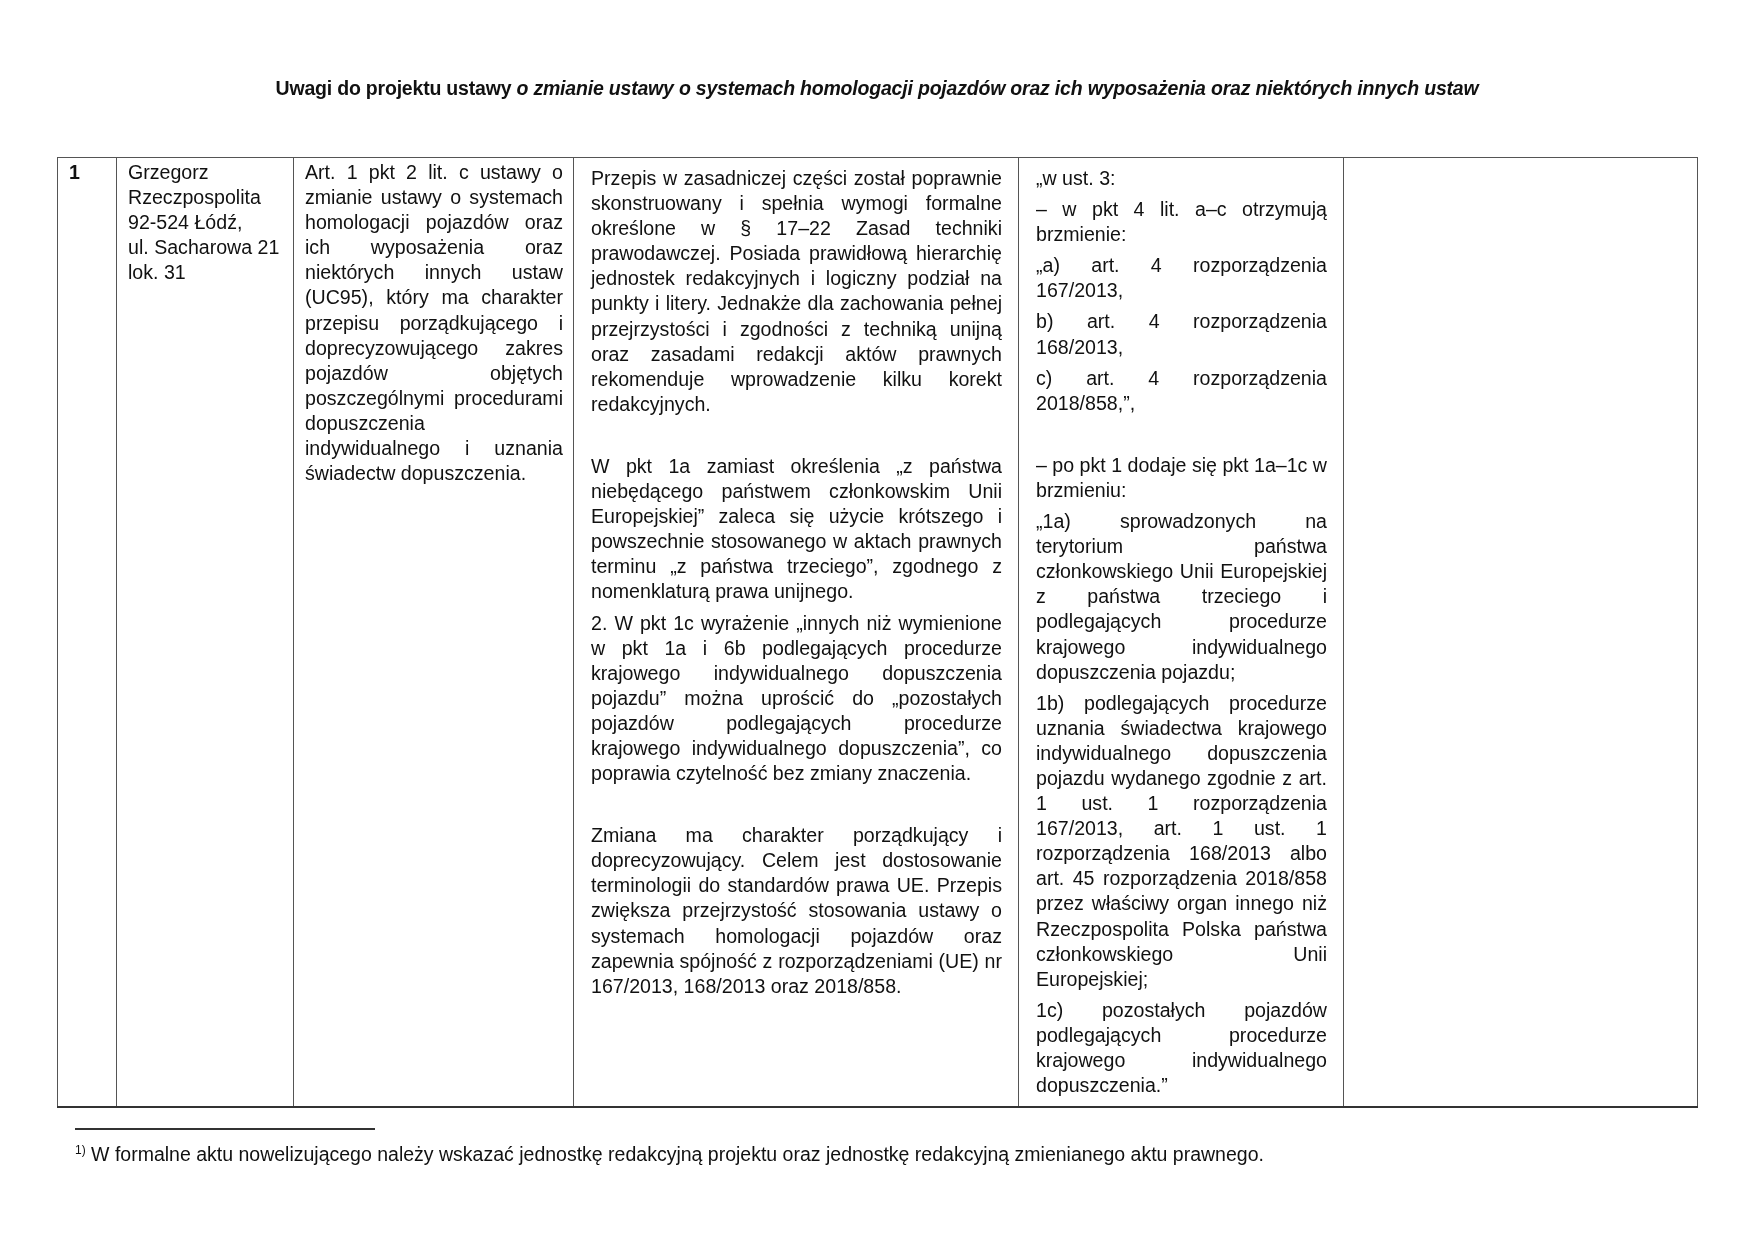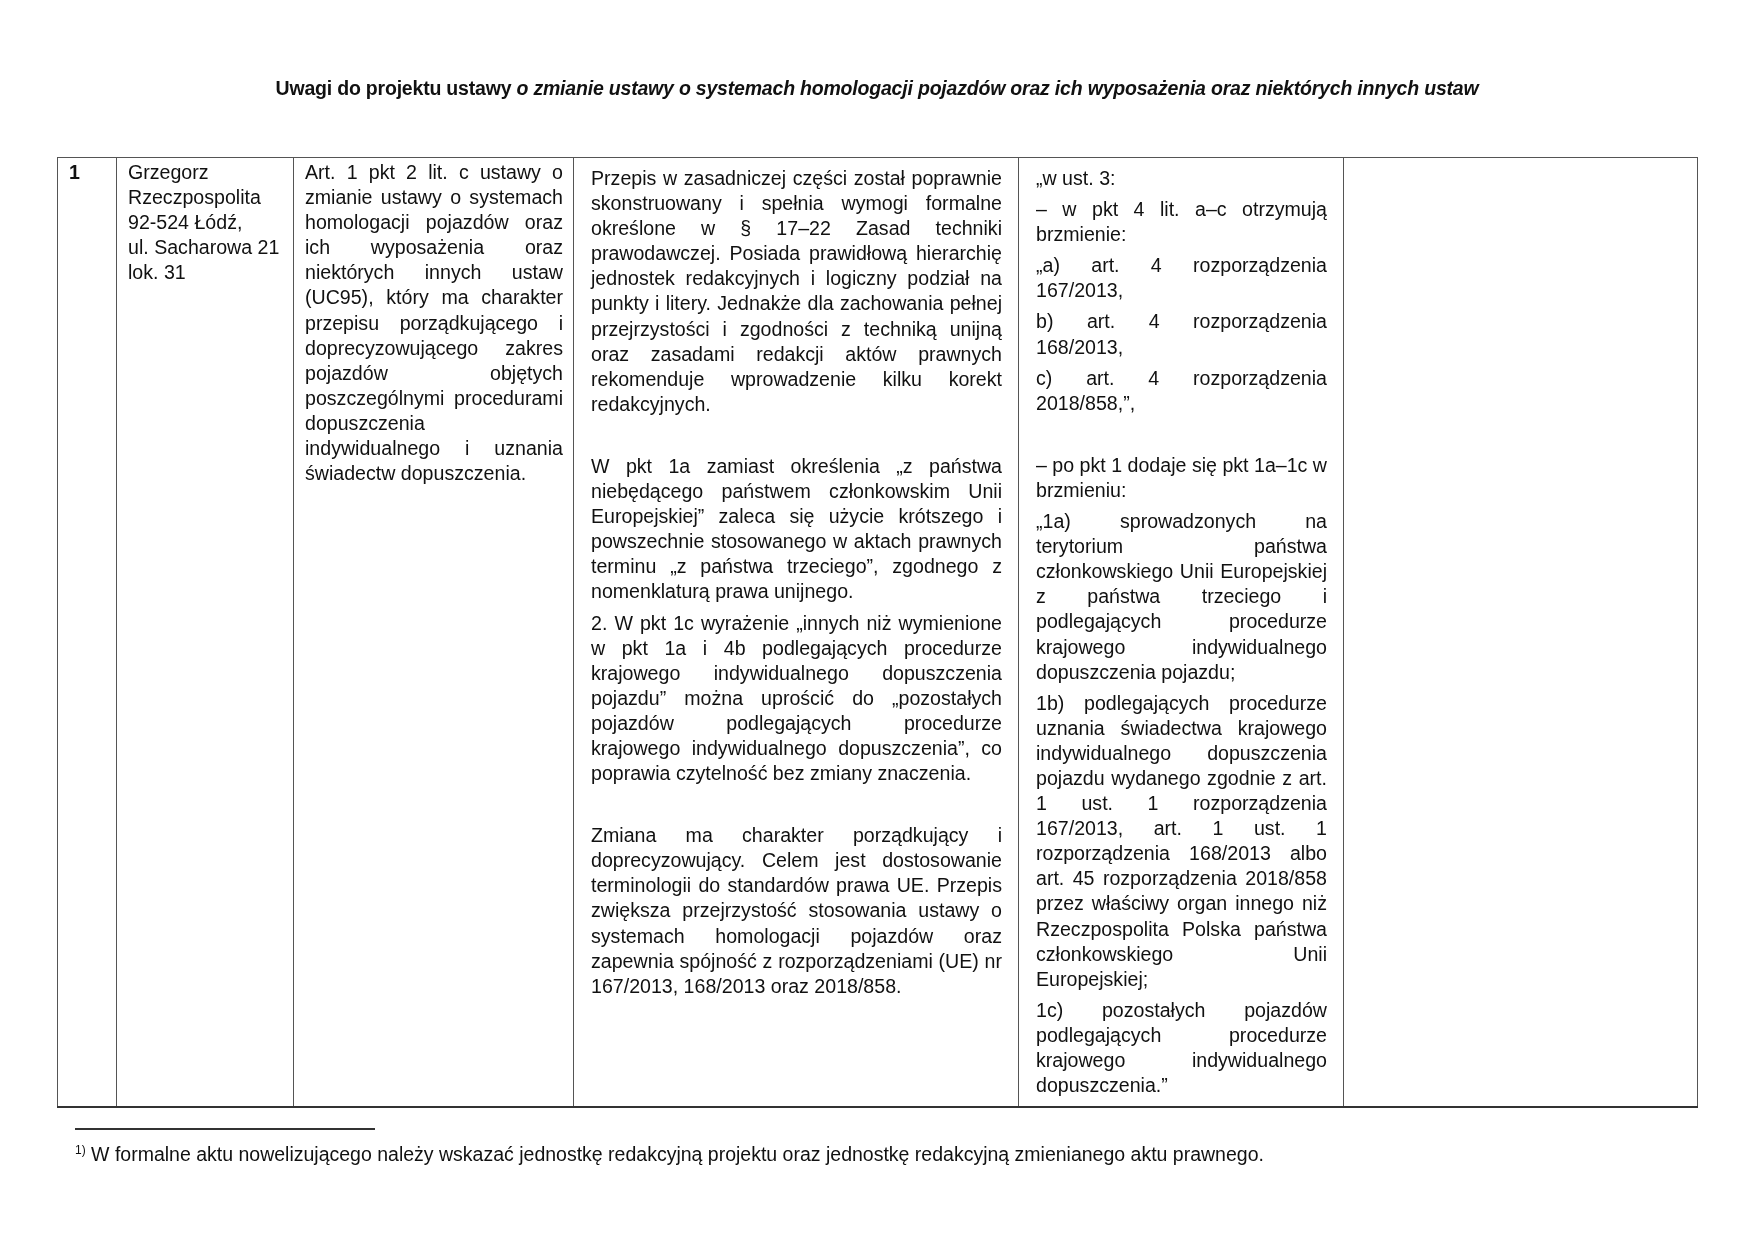--- a/index.html
+++ b/index.html
@@ -48,21 +48,21 @@
       <div>Rzeczpospolita</div>
       <div>92-524 Łódź,</div>
       <div>ul. Sacharowa 21</div>
       <div>lok. 31</div>
     </td>
     <td class="j">Art. 1 pkt 2 lit. c ustawy o zmianie ustawy o systemach homologacji pojazdów oraz ich wyposażenia oraz niektórych innych ustaw (UC95), który ma charakter przepisu porządkującego i doprecyzowującego zakres pojazdów objętych poszczególnymi procedurami dopuszczenia indywidualnego i uznania świadectw dopuszczenia.</td>
     <td class="j">
       <p>Przepis w zasadniczej części został poprawnie skonstruowany i spełnia wymogi formalne określone w § 17–22 Zasad techniki prawodawczej. Posiada prawidłową hierarchię jednostek redakcyjnych i logiczny podział na punkty i litery. Jednakże dla zachowania pełnej przejrzystości i zgodności z techniką unijną oraz zasadami redakcji aktów prawnych rekomenduje wprowadzenie kilku korekt redakcyjnych.</p>
       <div class="gap"></div>
       <p>W pkt 1a zamiast określenia „z państwa niebędącego państwem członkowskim Unii Europejskiej” zaleca się użycie krótszego i powszechnie stosowanego w aktach prawnych terminu „z państwa trzeciego”, zgodnego z nomenklaturą prawa unijnego.</p>
-      <p>2. W pkt 1c wyrażenie „innych niż wymienione w pkt 1a i 4b podlegających procedurze krajowego indywidualnego dopuszczenia pojazdu” można uprościć do „pozostałych pojazdów podlegających procedurze krajowego indywidualnego dopuszczenia”, co poprawia czytelność bez zmiany znaczenia.</p>
+      <p>2. W pkt 1c wyrażenie „innych niż wymienione w pkt 1a i 6b podlegających procedurze krajowego indywidualnego dopuszczenia pojazdu” można uprościć do „pozostałych pojazdów podlegających procedurze krajowego indywidualnego dopuszczenia”, co poprawia czytelność bez zmiany znaczenia.</p>
       <div class="gap"></div>
       <p>Zmiana ma charakter porządkujący i doprecyzowujący. Celem jest dostosowanie terminologii do standardów prawa UE. Przepis zwiększa przejrzystość stosowania ustawy o systemach homologacji pojazdów oraz zapewnia spójność z rozporządzeniami (UE) nr 167/2013, 168/2013 oraz 2018/858.</p>
     </td>
     <td class="j">
       <p>„w ust. 3:</p>
       <p>– w pkt 4 lit. a–c otrzymują brzmienie:</p>
       <p>„a) art. 4 rozporządzenia 167/2013,</p>
       <p>b) art. 4 rozporządzenia 168/2013,</p>
       <p>c) art. 4 rozporządzenia 2018/858,”,</p>
       <div class="gap"></div>

